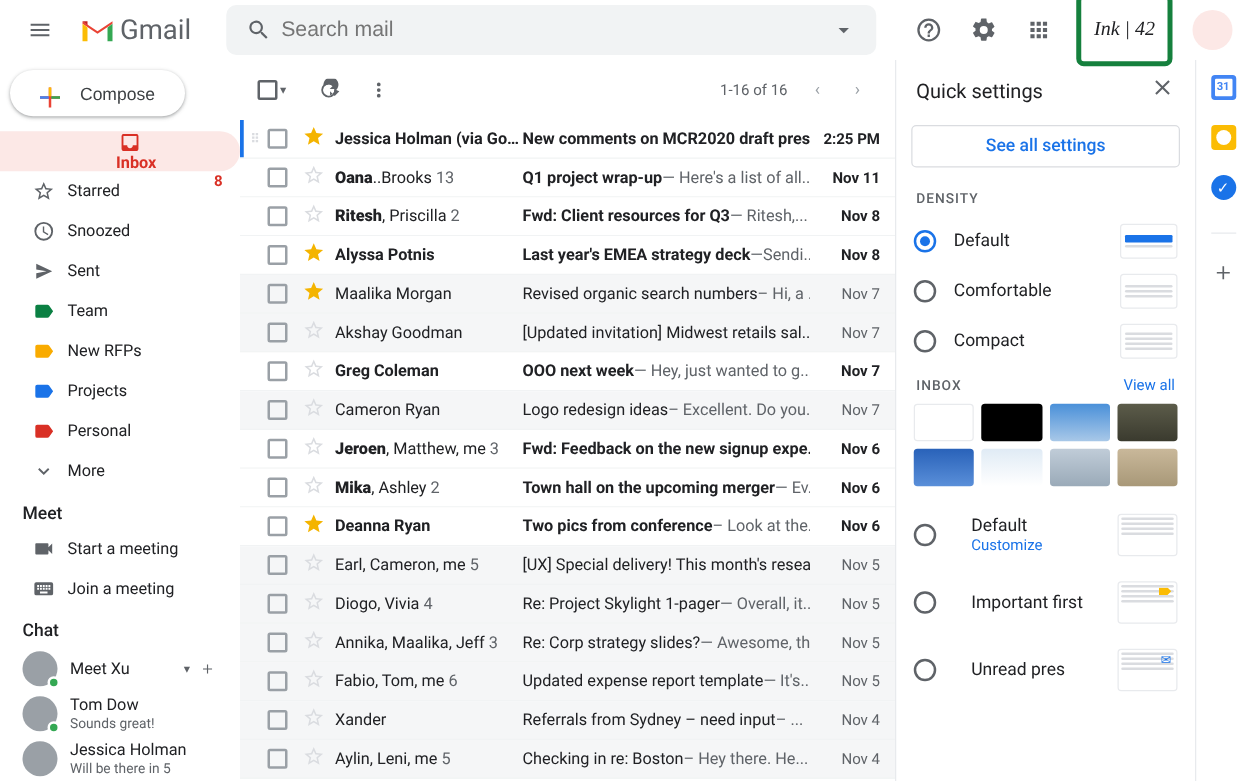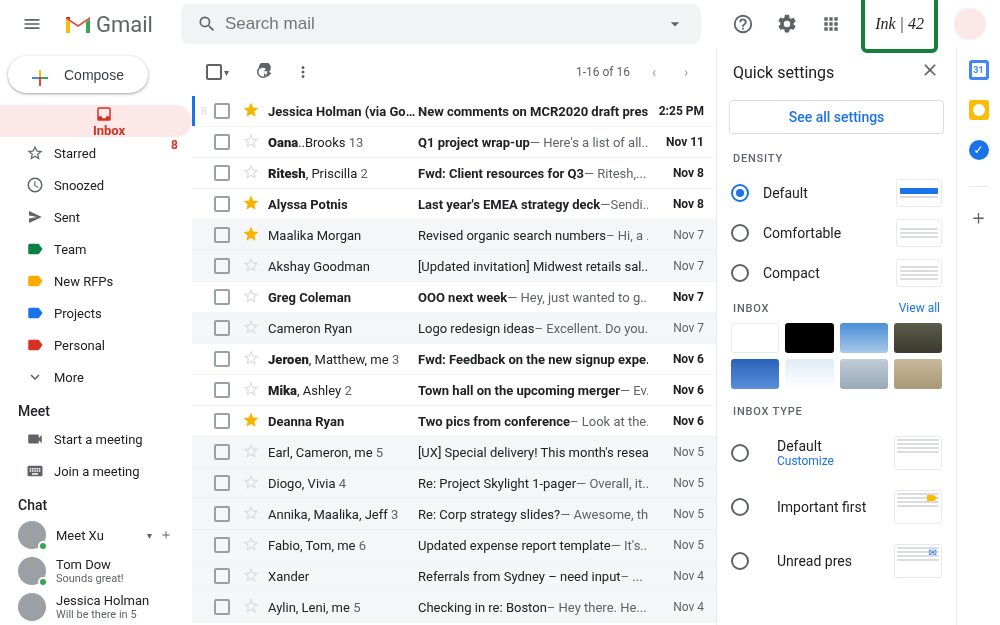--- a/index.html
+++ b/index.html
@@ -597,21 +597,20 @@
       <div class="theme-grid" id="theme-grid">
           <div class="theme-thumb" style="background:#fff;border:1px solid #e8eaed"></div>
           <div class="theme-thumb" style="background:#000"></div>
           <div class="theme-thumb" style="background:linear-gradient(#4a90d9,#a8c8e8)"></div>
           <div class="theme-thumb" style="background:linear-gradient(#5c5c4a,#3a3a2e)"></div>
           <div class="theme-thumb" style="background:linear-gradient(#2962b9,#5a8fd9)"></div>
           <div class="theme-thumb" style="background:linear-gradient(#e0ebf5,#fff)"></div>
           <div class="theme-thumb" style="background:linear-gradient(#c0ccd8,#9aaab8)"></div>
           <div class="theme-thumb" style="background:linear-gradient(#c9b89a,#a89878)"></div>
         </div>
-      <div class="qs-section-title">INBOX TYPE</div>
       <div id="inbox-types">
           <div class="inbox-type-opt">
             <span class="radio"></span>
             <div class="it-labels">
               <span>Default</span>
               <span class="sub">Customize</span>
             </div>
             <div class="it-preview default">
               <div class="itp-line"></div>
               <div class="itp-line"></div>

